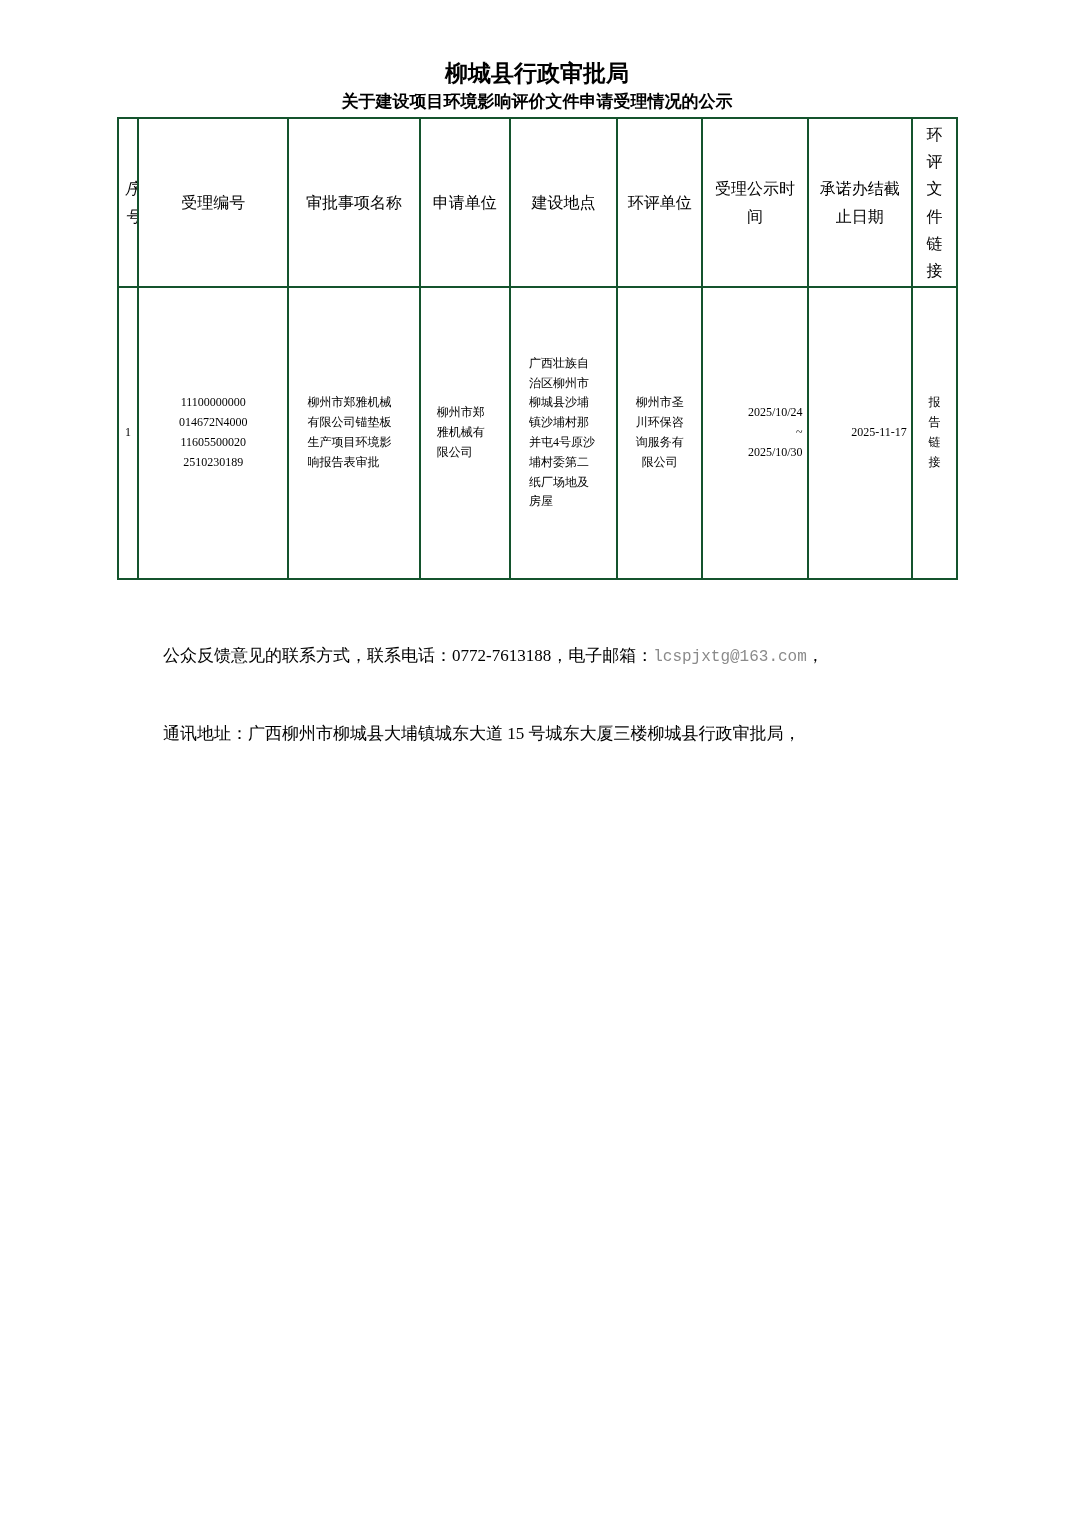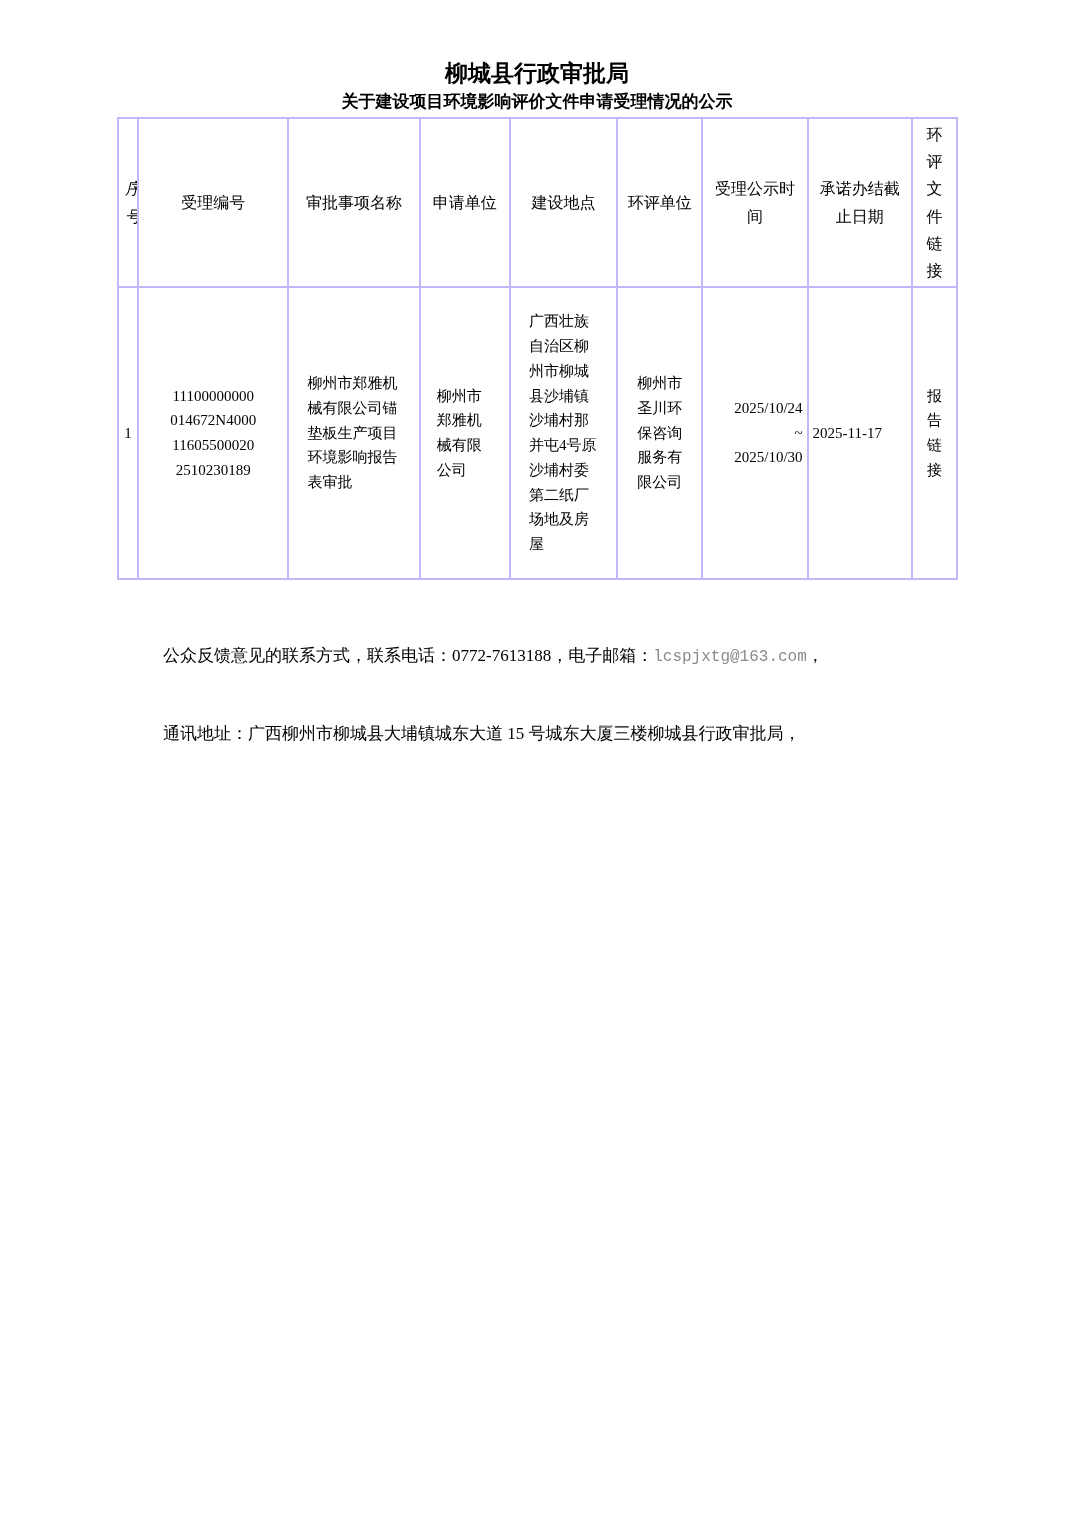--- a/index.html
+++ b/index.html
@@ -33,35 +33,35 @@
     line-height: 28px;
     color: #000000;
   }
   table.notice-table {
     border-collapse: collapse;
     table-layout: fixed;
     width: 841px;
     margin: 1px 0 0 117px;
   }
   table.notice-table td {
-    border: 2px solid #c4b5fd;
+    border: 2px solid #14532d;
     vertical-align: middle;
     overflow: hidden;
   }
   tr.header-row td {
     height: 167px;
     font-size: 16px;
     line-height: 1.7;
     text-align: center;
     padding: 0 6px;
     word-break: break-all;
   }
   tr.data-row td {
     height: 276px;
-    font-size: 15px;
+    font-size: 12px;
     line-height: 1.65;
     border-radius: 19px;
   }
   
   col.c-seq      { width: 20px; }
   col.c-accno    { width: 150px; }
   col.c-item     { width: 131px; }
   col.c-applicant{ width: 90px; }
   col.c-location { width: 107px; }
   col.c-agency   { width: 85px; }
@@ -72,21 +72,21 @@
   td.cell-seq-header { padding: 0 1px; font-style: italic; }
   td.cell-link-header { padding: 0 13px; line-height: 1.65; }
 
   td.cell-seq { font-size: 13px; text-align: center; padding: 0 1px; }
   td.cell-accno { text-align: center; padding: 0 15px; }
   td.cell-item { text-align: left; padding: 0 18px; word-break: break-all; }
   td.cell-applicant { text-align: left; padding: 0 16px; word-break: break-all; }
   td.cell-location { text-align: left; padding: 0 18px; word-break: break-all; }
   td.cell-agency { text-align: center; padding: 0 15px; word-break: break-all; }
   td.cell-period { text-align: right; padding: 7px 4px; margin-left: 33px; }
-  td.cell-deadline { text-align: left; padding: 0 4px; }
+  td.cell-deadline { text-align: right; padding: 0 4px; }
   td.cell-link { text-align: center; padding: 0 11px; font-size: 20px; line-height: 1.4; word-break: break-all; }
   .doc-link-text { color: #000000; text-decoration: none; cursor: pointer; }
 
   .notes {
     margin: 64px 100px 0 163px;
   }
   .notes p {
     margin: 0 0 53px 0;
     font-size: 17px;
     line-height: 24px;

